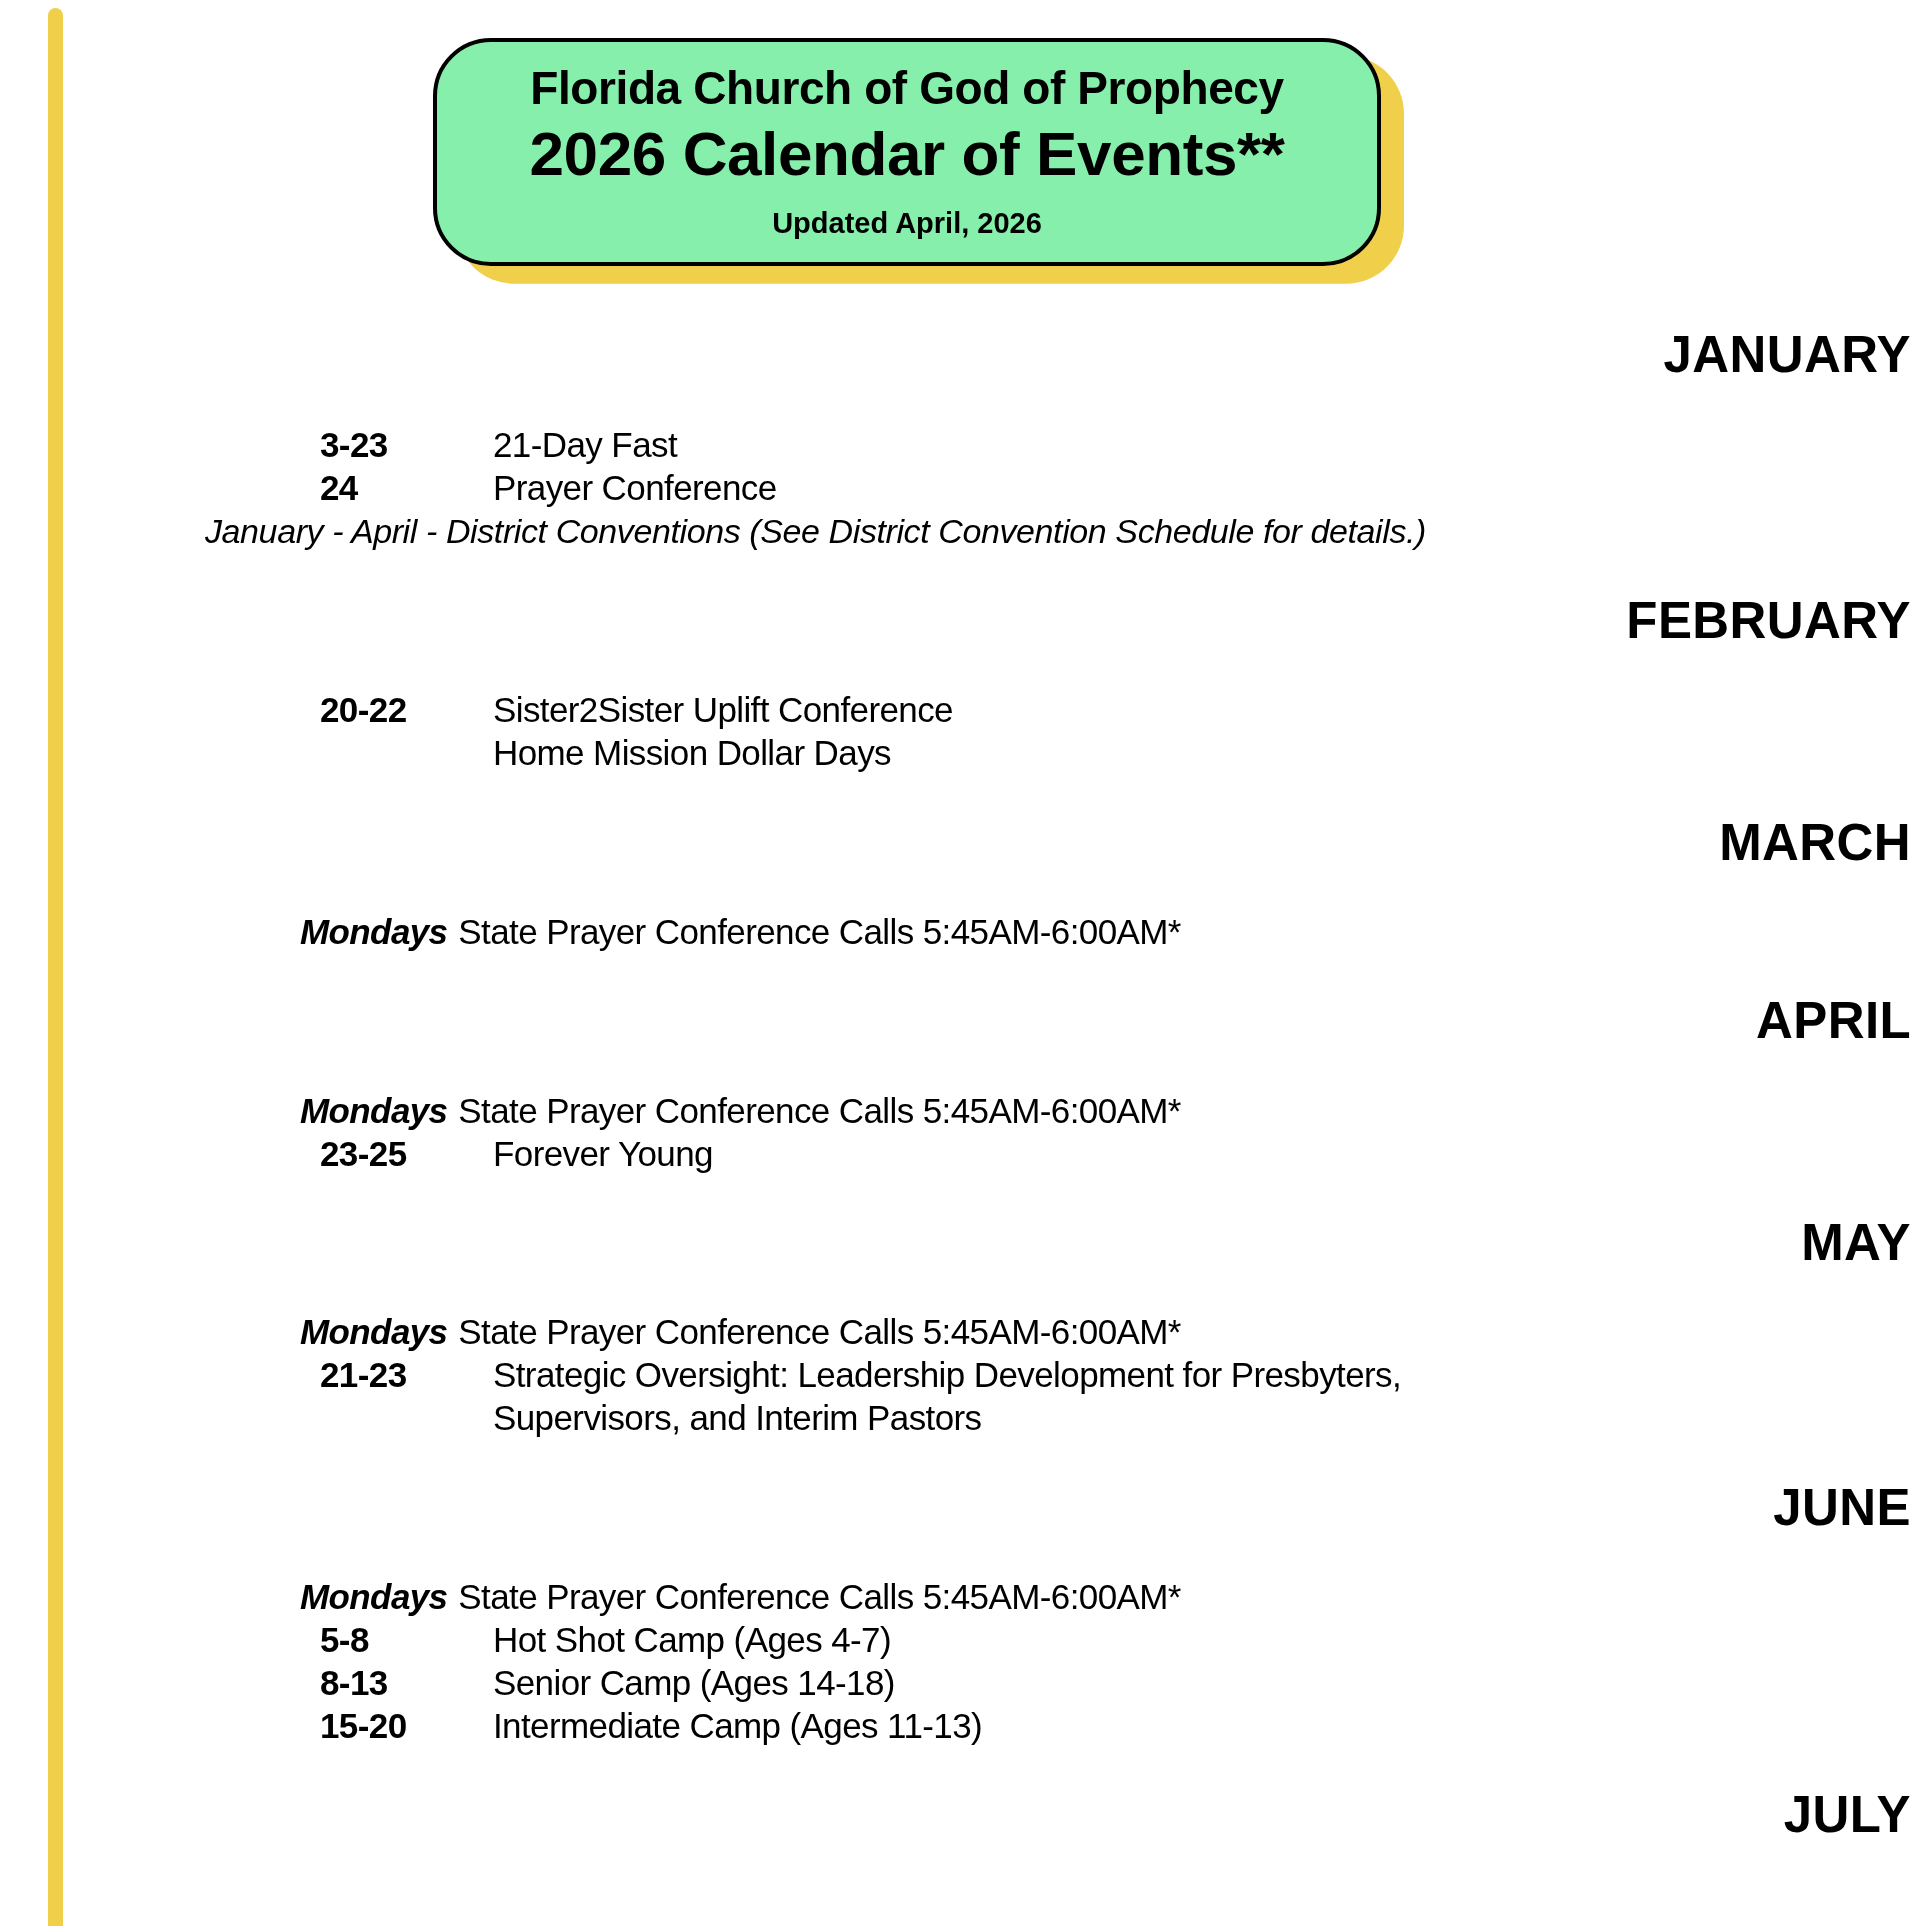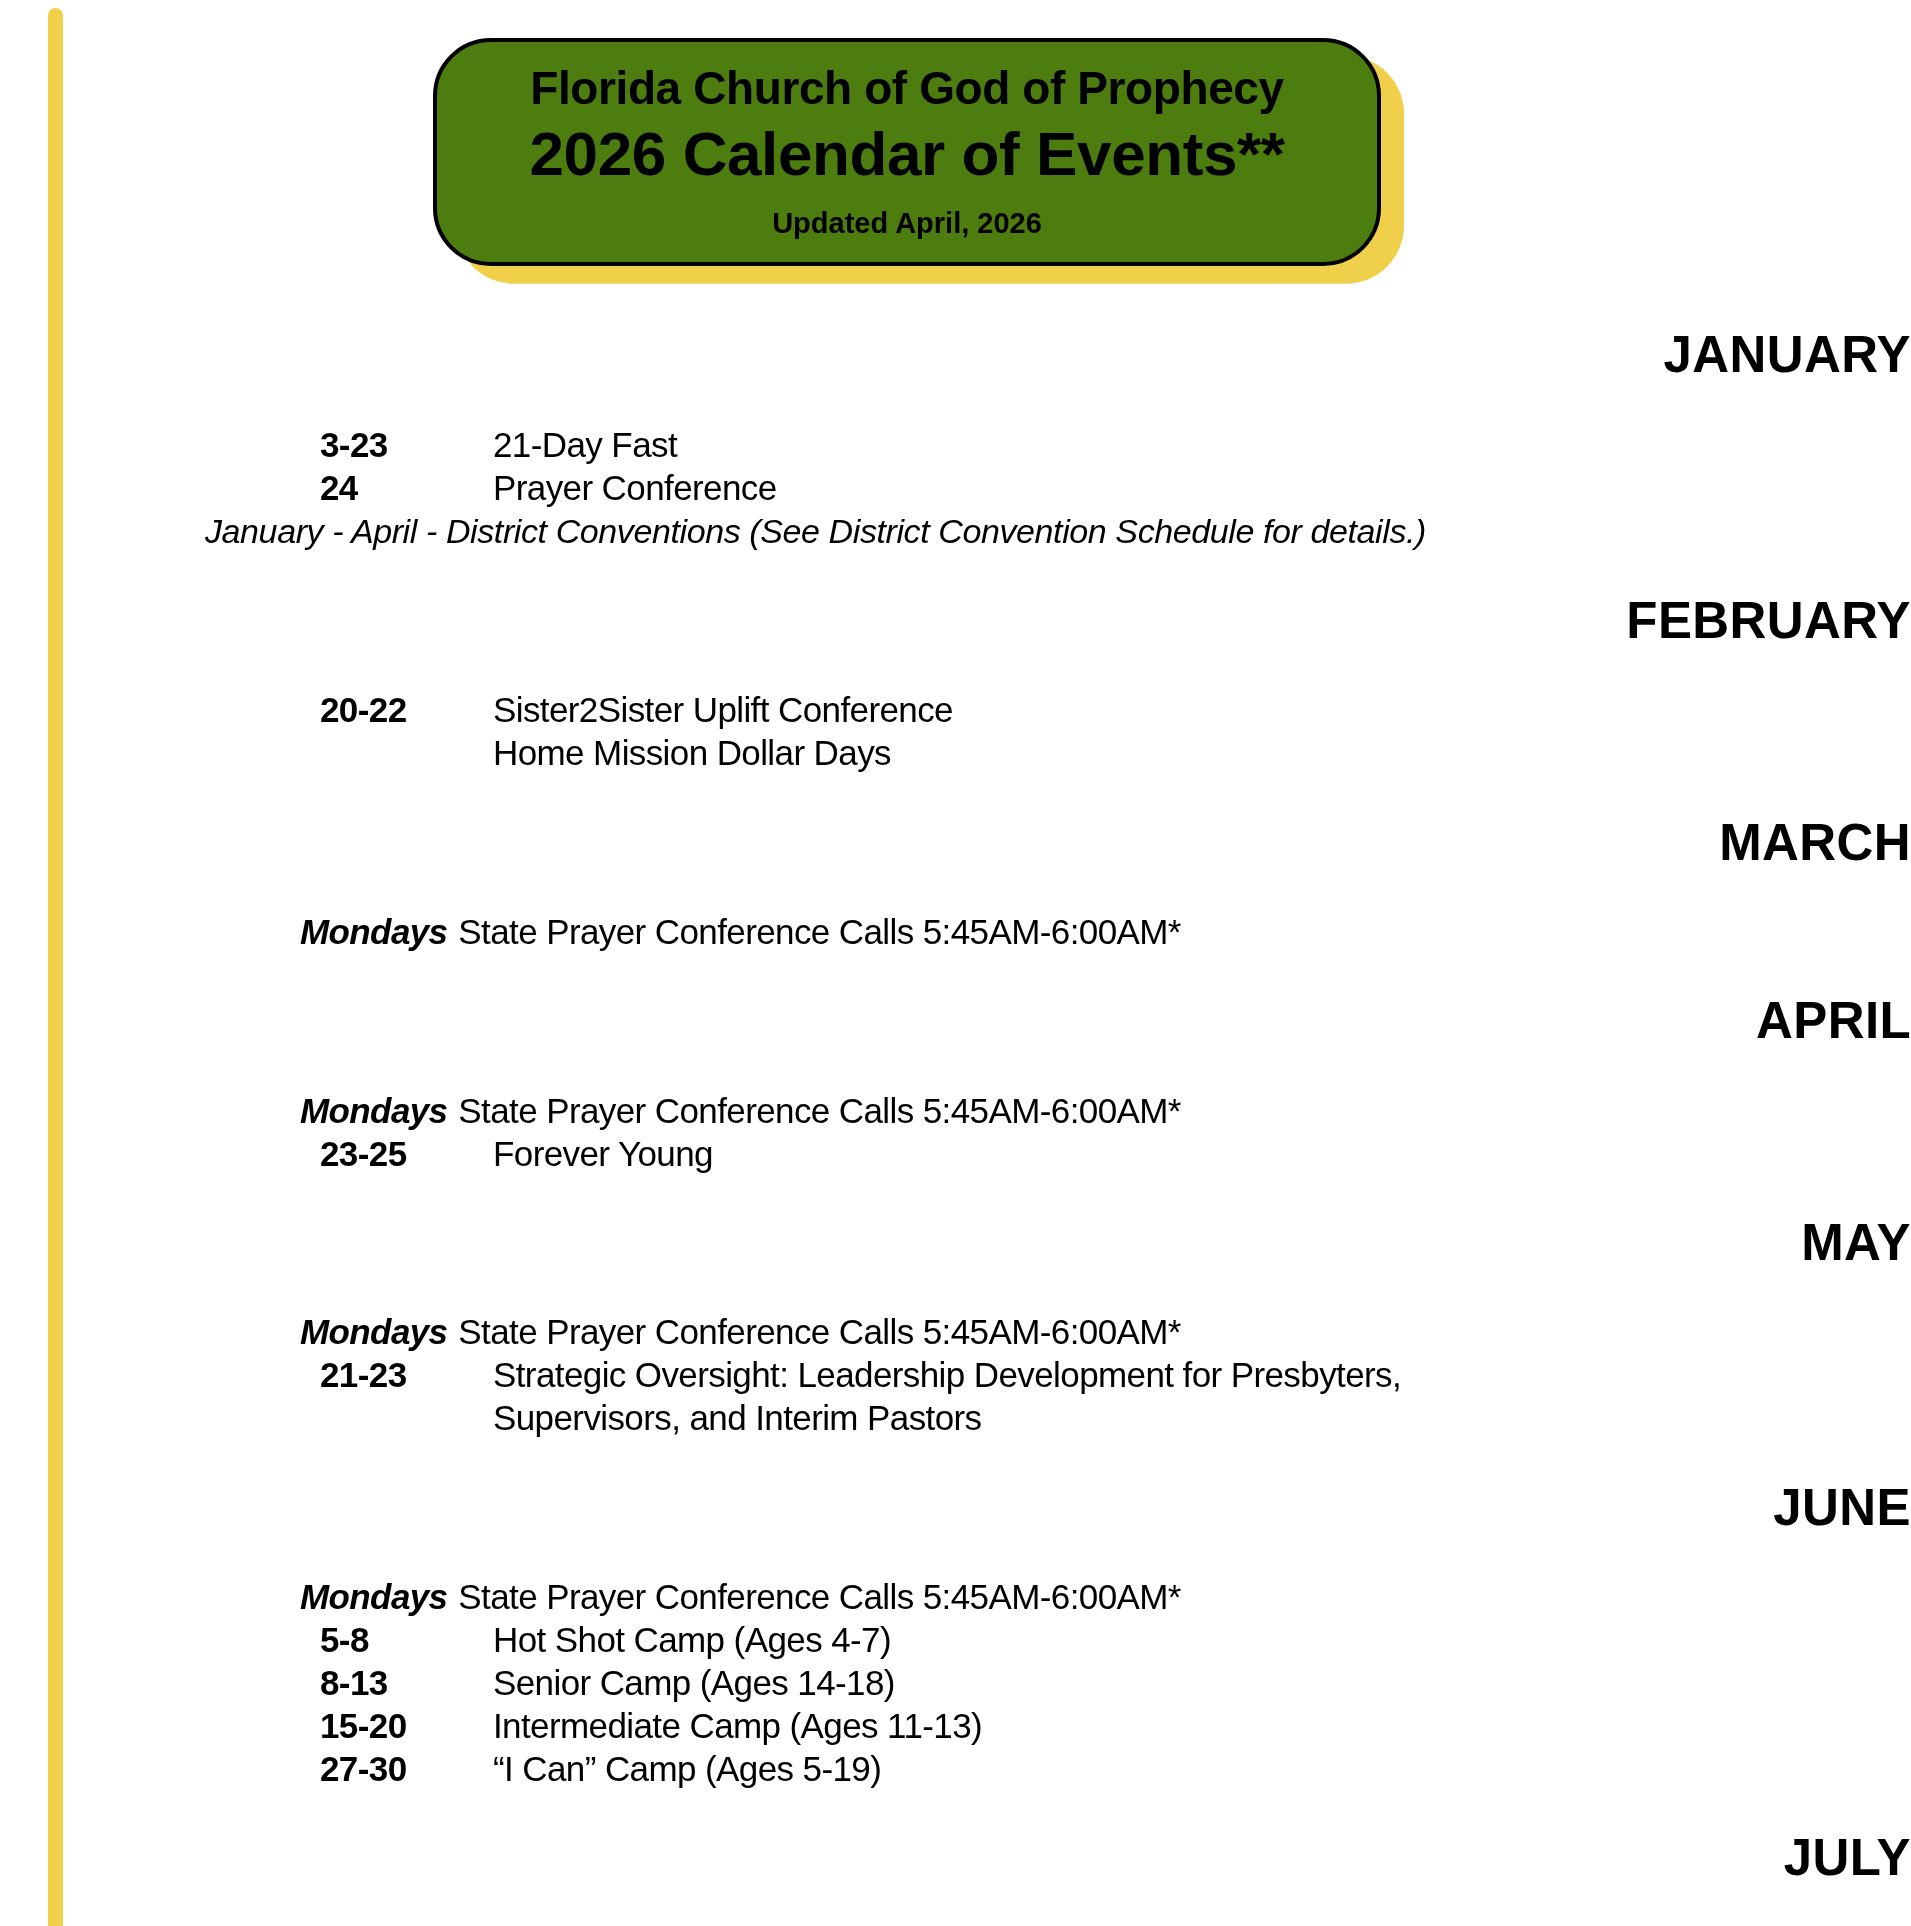--- a/index.html
+++ b/index.html
@@ -17,21 +17,21 @@
     position:absolute; left:48px; top:7.7px;
     width:14.6px; height:2623px;
     background:#F0D04B; border-radius:9.2px;
   }
 
   
   .header-card {
     position:absolute; left:433px; top:38px;
     width:948px; height:228px;
     box-sizing:border-box;
-    background:#4d7c0f;
+    background:#86efac;
     border:4.2px solid #000000;
     border-radius:58px;
     box-shadow:23px 17.7px 0 0 #F0D04B;
     display:flex; flex-direction:column;
     align-items:center; justify-content:center;
     text-align:right;
   }
   .header-title   { font-size:46px; font-weight:bold; letter-spacing:-0.4px; line-height:1.08; }
   .header-subtitle{ font-size:62px; font-weight:bold; letter-spacing:-0.4px; line-height:1.12; margin-top:5.4px; }
   .header-updated { font-size:29px;  font-weight:bold; letter-spacing:0;    line-height:1.1;  margin-top:20px; }
@@ -139,23 +139,20 @@
     <div>
         <div class="bodyline event-row">
     <span class="event-date">5-8</span><span class="event-text">Hot Shot Camp (Ages 4-7)</span>
   </div>
         <div class="bodyline event-row">
     <span class="event-date">8-13</span><span class="event-text">Senior Camp (Ages 14-18)</span>
   </div>
         <div class="bodyline event-row">
     <span class="event-date">15-20</span><span class="event-text">Intermediate Camp (Ages 11-13)</span>
   </div>
-        <div class="bodyline event-row">
-    <span class="event-date">27-30</span><span class="event-text">“I Can” Camp (Ages 5-19)</span>
-  </div>
       </div>
 
   </section>
     <section class="month">
     <h2 class="month-name">JULY</h2>
 
   </section>
   </div>
 
 

